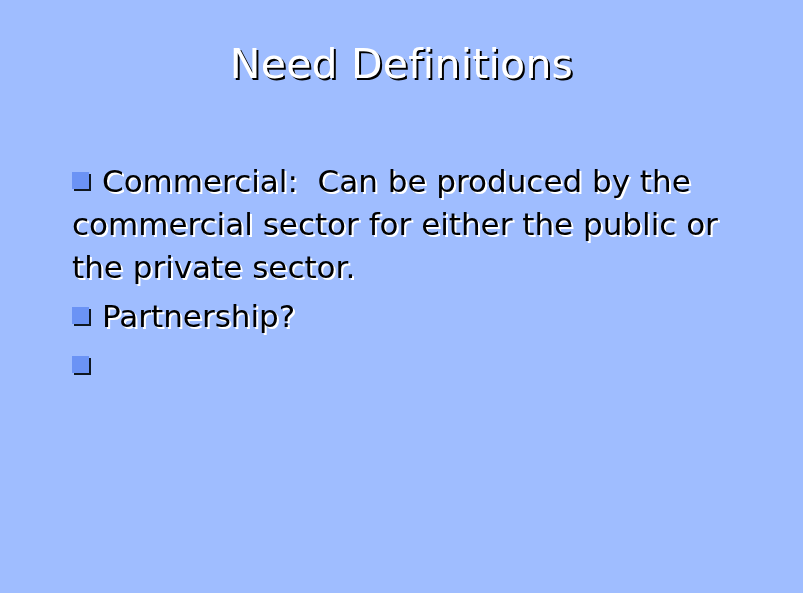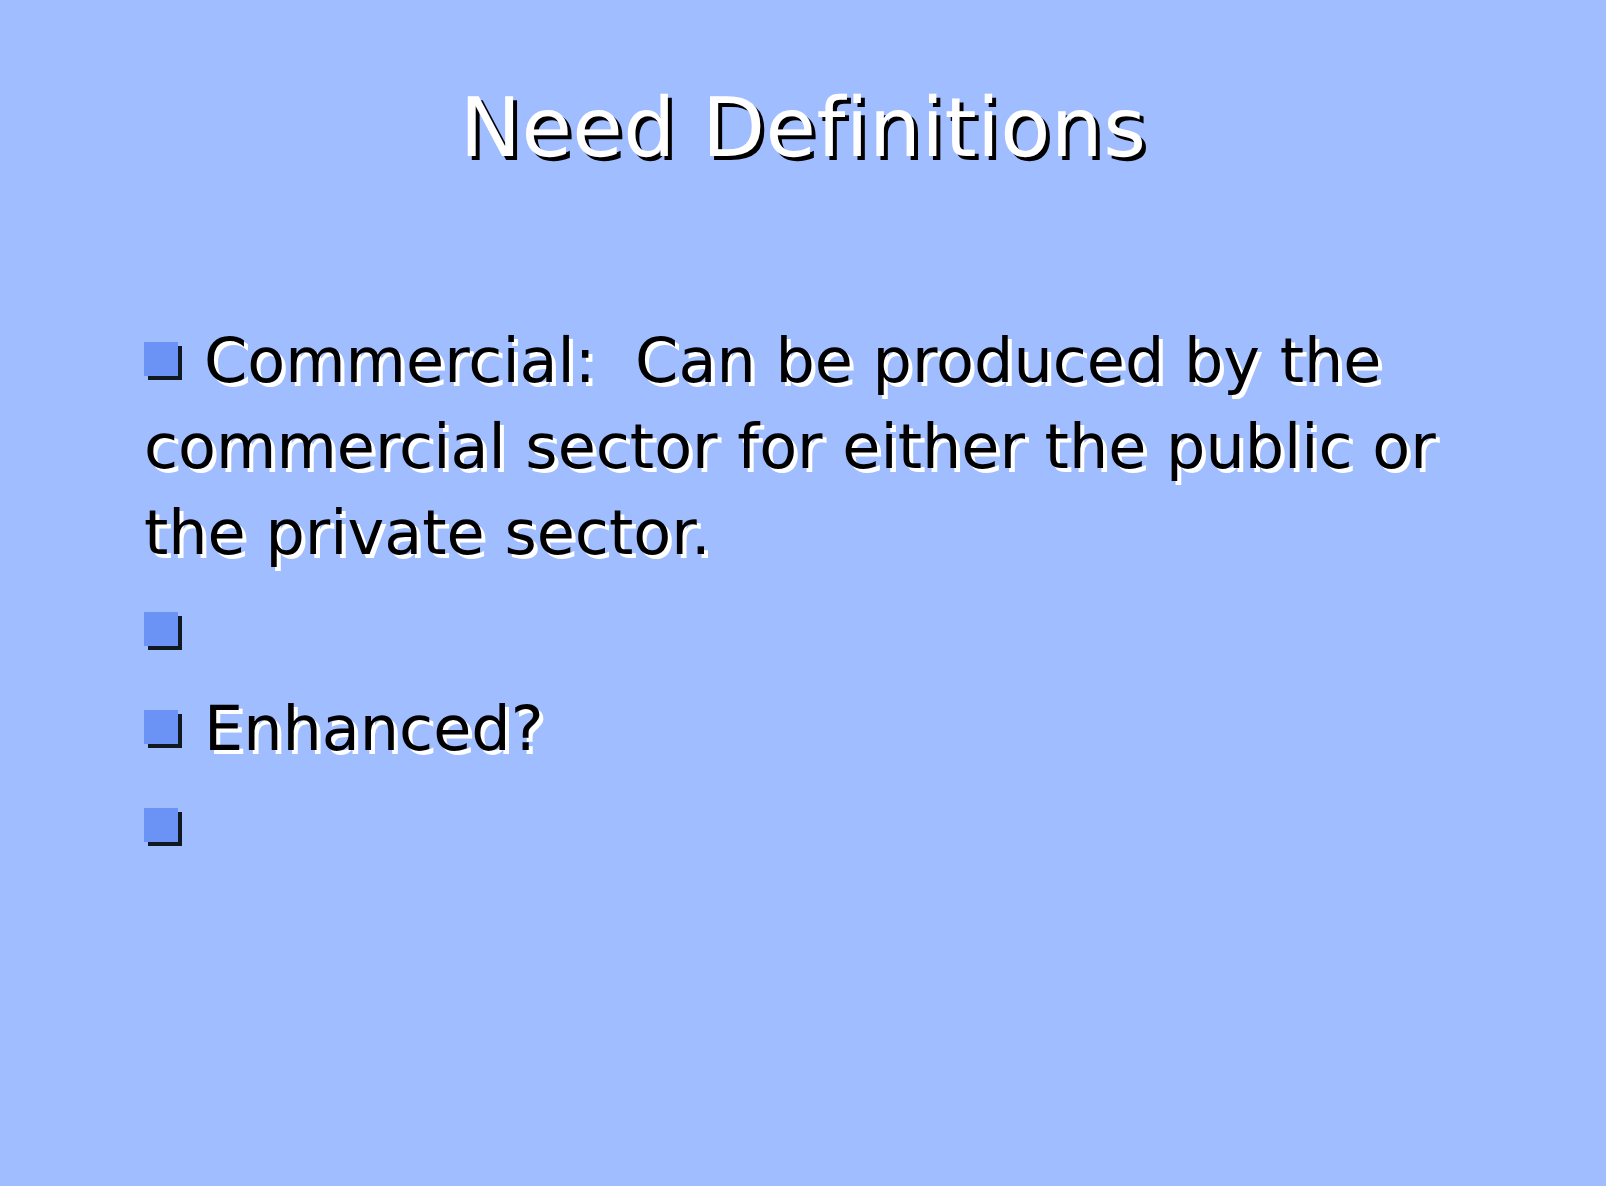--- a/index.html
+++ b/index.html
@@ -86,26 +86,23 @@
 
   <div id="slide-title">Need Definitions</div>
 
   <ul id="bullet-list">
 
     <li class="bullet-item">
       <span class="bullet-marker"></span><span class="bullet-text">Commercial:  Can be produced by the commercial sector for either the public or the private sector.</span>
     </li>
 
     <li class="bullet-item">
-      <span class="bullet-marker"></span>
+      <span class="bullet-marker"></span><span class="bullet-text">Partnership?</span>
     </li>
 
-    <li class="bullet-item">
-      <span class="bullet-marker"></span><span class="bullet-text">Enhanced?</span>
-    </li>
 
     <li class="bullet-item">
       <span class="bullet-marker"></span>
     </li>
 
   </ul>
 
 </div>
 
 </body></html>

